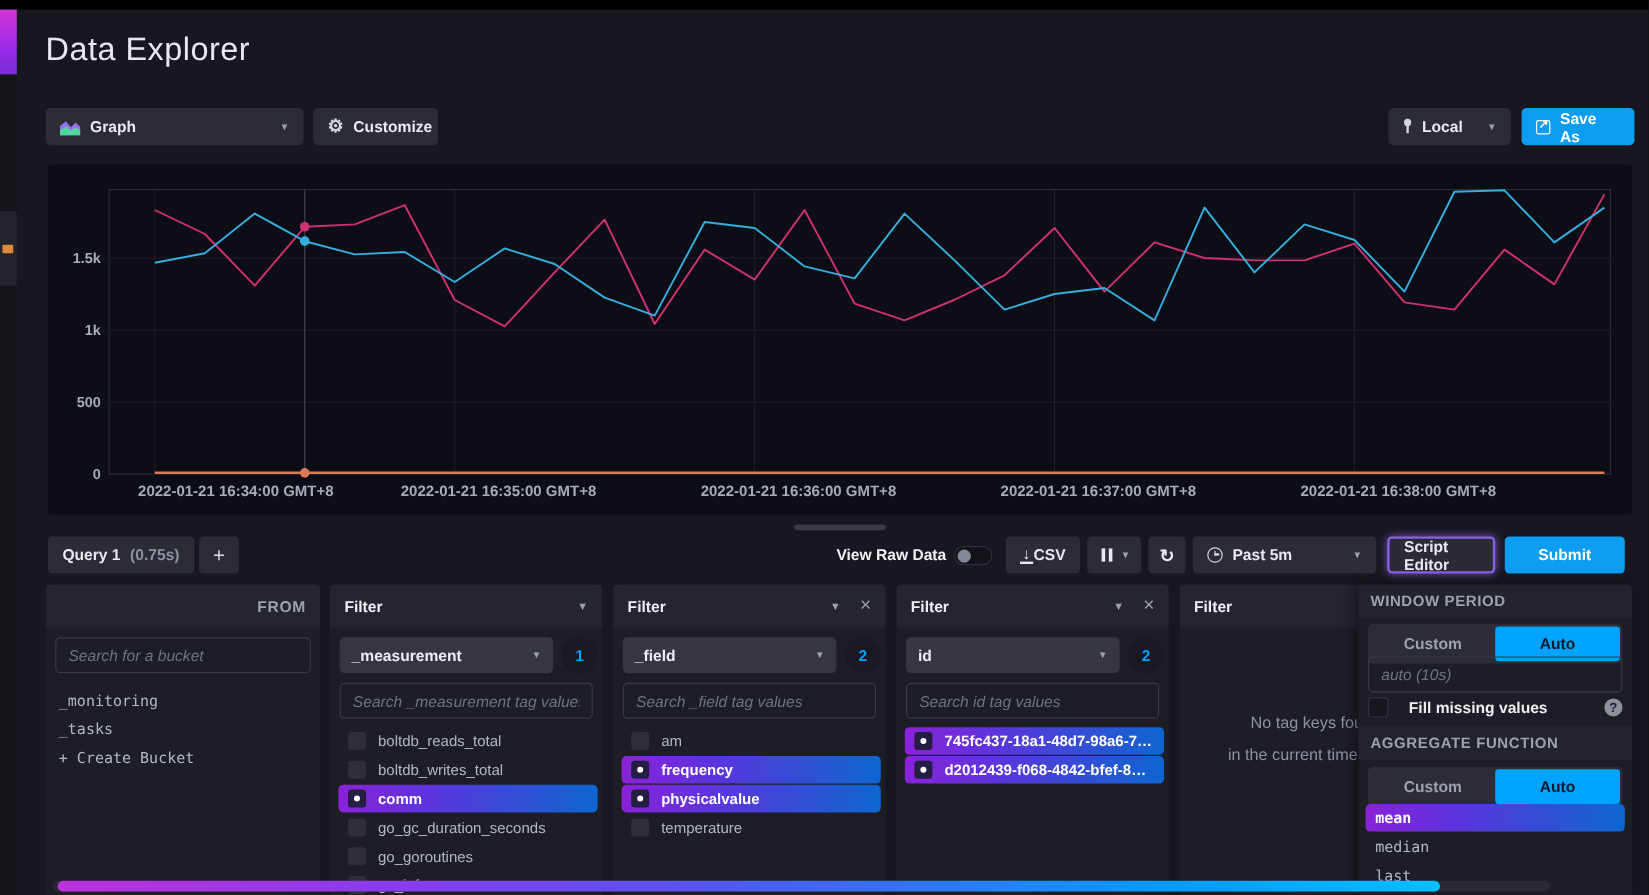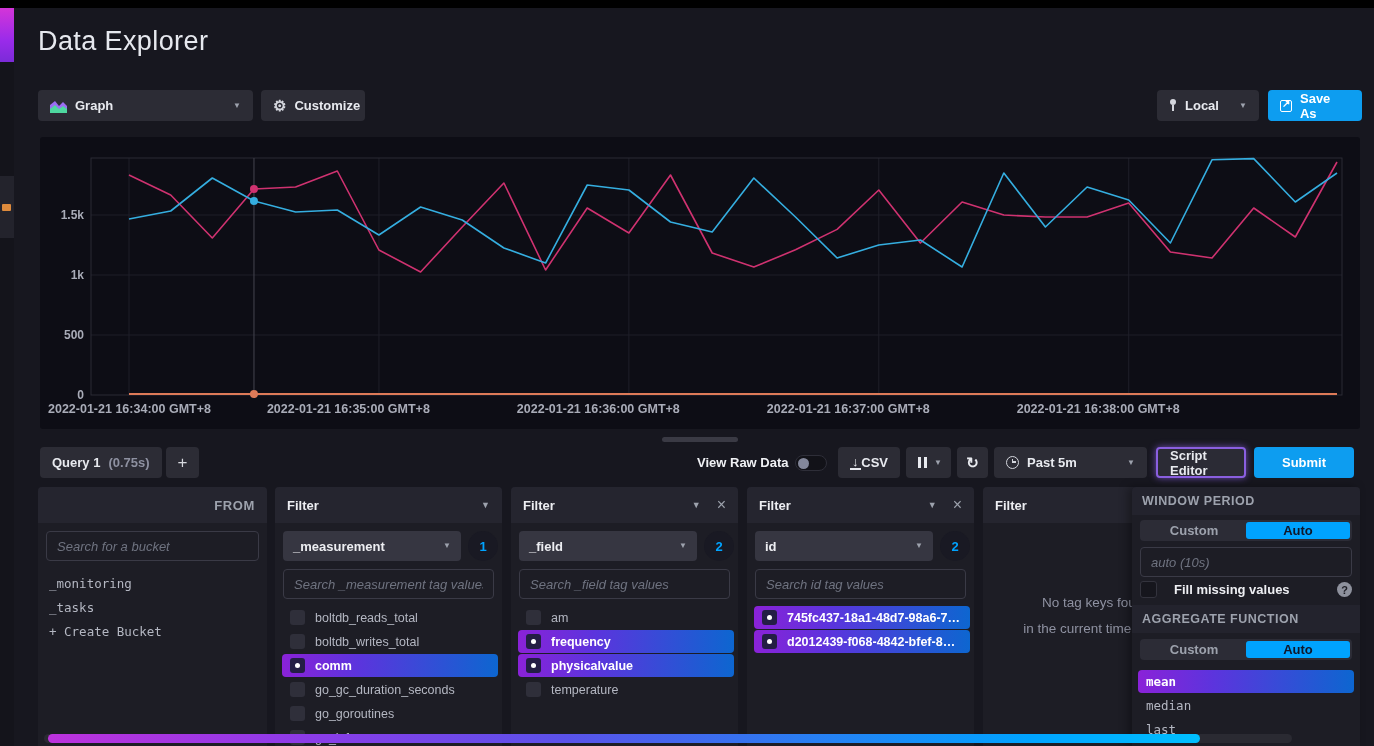--- a/index.html
+++ b/index.html
@@ -30,21 +30,21 @@
   .gear{font-size:15px;color:#d4d6dd;line-height:1;}
   .pin{position:relative;width:8px;height:13px;}
   .pin::before{content:"";position:absolute;left:1px;top:0;width:6px;height:6px;border-radius:50%;background:#d4d6dd;}
   .pin::after{content:"";position:absolute;left:3.2px;top:6px;width:1.6px;height:6px;background:#d4d6dd;}
   .export-ic{position:relative;width:12px;height:12px;border:1.6px solid #fff;border-radius:2px;}
   .export-ic::after{content:"↗";position:absolute;left:1px;top:-3px;font-size:10px;color:#fff;font-weight:bold;}
   
   #chart-panel{left:40px;top:137px;width:1320px;height:292px;background:#0d0d15;border-radius:3px;}
   #chart-svg{position:absolute;left:0;top:0;}
   .ylab{position:absolute;width:40px;text-align:right;font-size:12px;font-weight:bold;color:#a9acb8;}
-  .xlab{position:absolute;width:230px;text-align:left;font-size:12.5px;font-weight:bold;color:#a9acb8;}
+  .xlab{position:absolute;width:230px;text-align:right;font-size:12.5px;font-weight:bold;color:#a9acb8;}
   
   #divider{left:662px;top:437px;width:76px;height:5px;border-radius:3px;background:#3a3a44;cursor:row-resize;}
   
   .qtext-dim{color:#8e91a1;font-weight:bold;}
   #query-tab{left:40px;top:447px;width:122px;}
   #add-query{left:166px;top:447px;width:33px;justify-content:center;font-size:17px;font-weight:normal;color:#d6d8de;}
   #raw-label{left:697px;top:447px;height:31px;display:flex;align-items:center;color:#f0f1f4;font-size:13px;font-weight:bold;}
   #raw-toggle{left:795px;top:455px;width:32px;height:16px;border-radius:8px;background:#121218;border:1px solid #2e2e38;cursor:pointer;}
   #raw-knob{position:absolute;left:2px;top:1.5px;width:11px;height:11px;border-radius:50%;background:#83879a;}
   #csv-btn{left:838px;top:447px;width:62px;}
@@ -84,21 +84,21 @@
   .list-item.flush{margin:0;border-radius:0;height:24px;padding:0 11px;}
   .list-item.sel{background:linear-gradient(90deg,#8a22d8 0%,#5c34dd 35%,#0d66d0 100%);color:#fff;font-weight:bold;}
   .cbx{width:15px;height:15px;border-radius:3px;background:#2f2f3a;margin-right:10px;flex:none;position:relative;}
   .cbx.on{background:#241e45;}
   .cbx.on::after{content:"";position:absolute;left:5px;top:5px;width:5px;height:5px;border-radius:50%;background:#fff;}
   .empty-msg{position:absolute;left:0;right:0;top:103px;text-align:center;color:#8e91a1;font-size:13.5px;line-height:1.9;}
   
   #win-panel{left:1132px;width:228px;z-index:3;box-shadow:-4px 0 10px rgba(0,0,0,.35);}
   .sect-head{position:relative;height:28px;background:#23232d;display:flex;align-items:center;padding:0 10px;
       color:#9da2ad;font-size:12.5px;font-weight:bold;letter-spacing:.5px;}
-  .seg{position:absolute;left:8px;width:212px;height:21px;background:#2c2c36;border-radius:4px;display:flex;padding:2px;}
+  .seg{position:absolute;left:8px;width:212px;height:33px;background:#2c2c36;border-radius:4px;display:flex;padding:2px;}
   .seg .opt{flex:1;display:flex;align-items:center;justify-content:center;font-size:13px;font-weight:bold;
       color:#9da2ad;border-radius:3px;cursor:pointer;}
   .seg .opt.active{background:#00a3ff;color:#0f172a;}
   #period-input{top:60px;width:212px;}
   .fill-row{position:absolute;left:8px;top:94px;width:212px;display:flex;align-items:center;gap:17px;}
   .fill-cbx{width:17px;height:17px;border-radius:3px;background:#16161d;border:1.5px solid #33333d;cursor:pointer;}
   .fill-label{font-size:13px;font-weight:bold;color:#edeef2;}
   .q-ic{margin-left:auto;width:15px;height:15px;border-radius:50%;background:#8e919d;color:#1d1d25;
       display:flex;align-items:center;justify-content:center;font-size:11px;font-weight:bold;cursor:pointer;}
   

